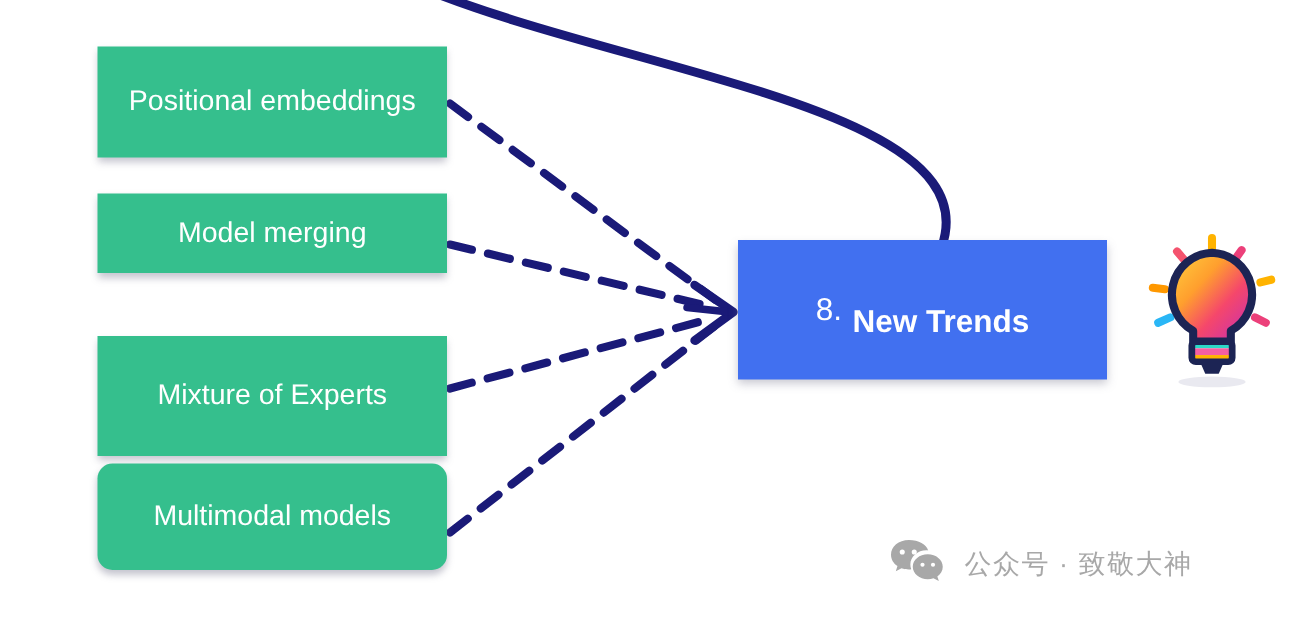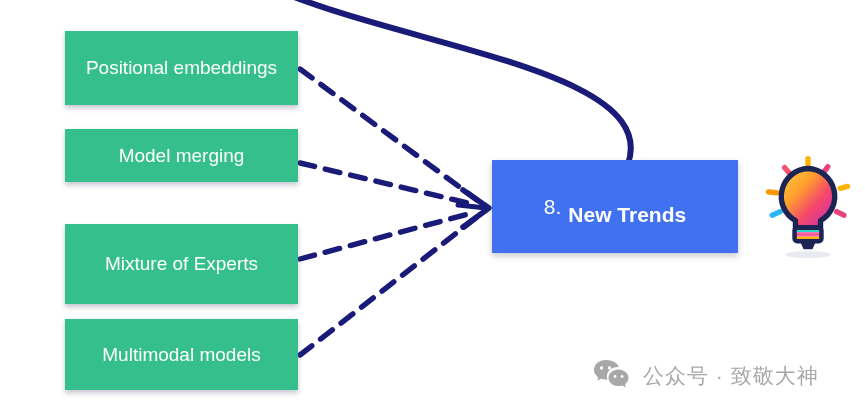--- a/index.html
+++ b/index.html
@@ -9,33 +9,33 @@
   }
   .connector-layer{position:absolute;left:0;top:0;width:865px;height:413px;pointer-events:none;}
   .branch{
     position:absolute;left:65px;width:233px;background:#35bf8d;color:#ffffff;
     display:flex;align-items:center;justify-content:center;text-align:right;
     font-size:19px;line-height:1.25;box-shadow:0 3px 5px rgba(110,110,135,0.40);
   }
   .branch-1{top:31px;height:74px;}
   .branch-2{top:129px;height:53px;}
   .branch-3{top:224px;height:80px;}
-  .branch-4{top:319px;height:71px;}
+  .branch-4{top:309px;height:71px;border-radius:10px;}
   .branch .lbl{padding:0 14px;}
   .center-node{
     position:absolute;left:492px;top:160px;width:246px;height:93px;background:#4170f0;
     color:#ffffff;display:flex;align-items:center;justify-content:center;
     font-size:21px;box-shadow:0 3px 6px rgba(110,110,135,0.38);
   }
   .center-node .num{font-weight:400;margin-right:7px;}
   .center-node .ttl{font-weight:700;margin-top:17px;}
   .bulb{position:absolute;left:763px;top:156px;width:90px;height:104px;}
   .watermark{
     position:absolute;left:592px;top:358px;display:flex;align-items:center;
-    color:#a8a8a8;font-size:21px;letter-spacing:1px;white-space:nowrap;
+    color:#a8a8a8;font-size:18px;letter-spacing:1px;white-space:nowrap;
   }
   .watermark .wm-icon{margin-right:9px;flex:0 0 auto;}
 </style>
 </head>
 <body>
 
 <div class="stage">
 
   <svg class="connector-layer" width="865" height="413" viewBox="0 0 865 413" aria-hidden="true">
 

